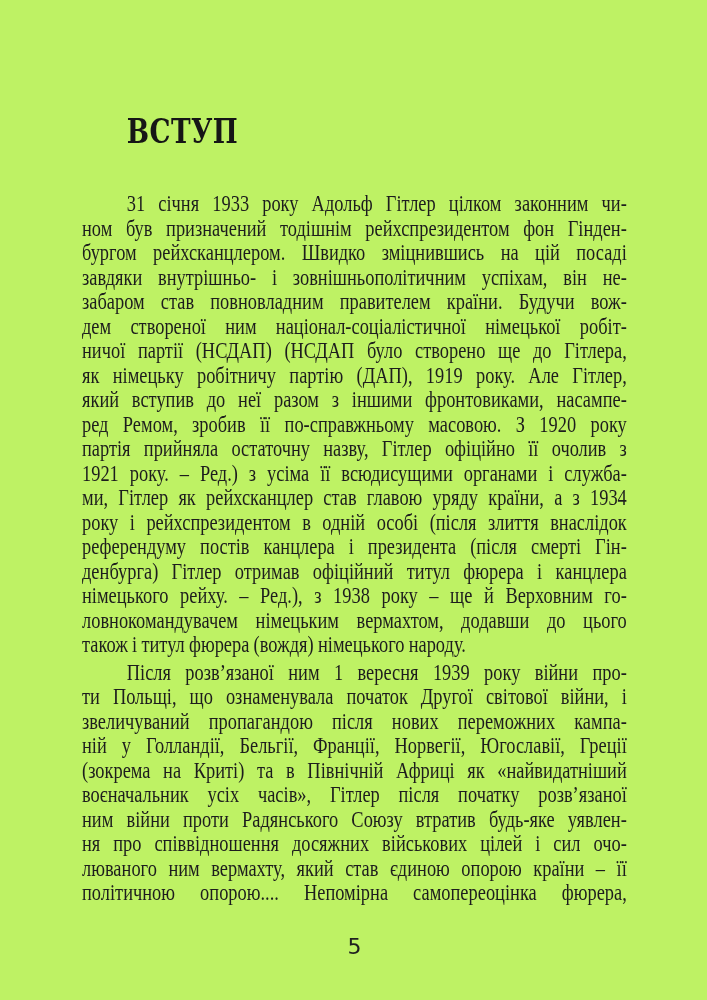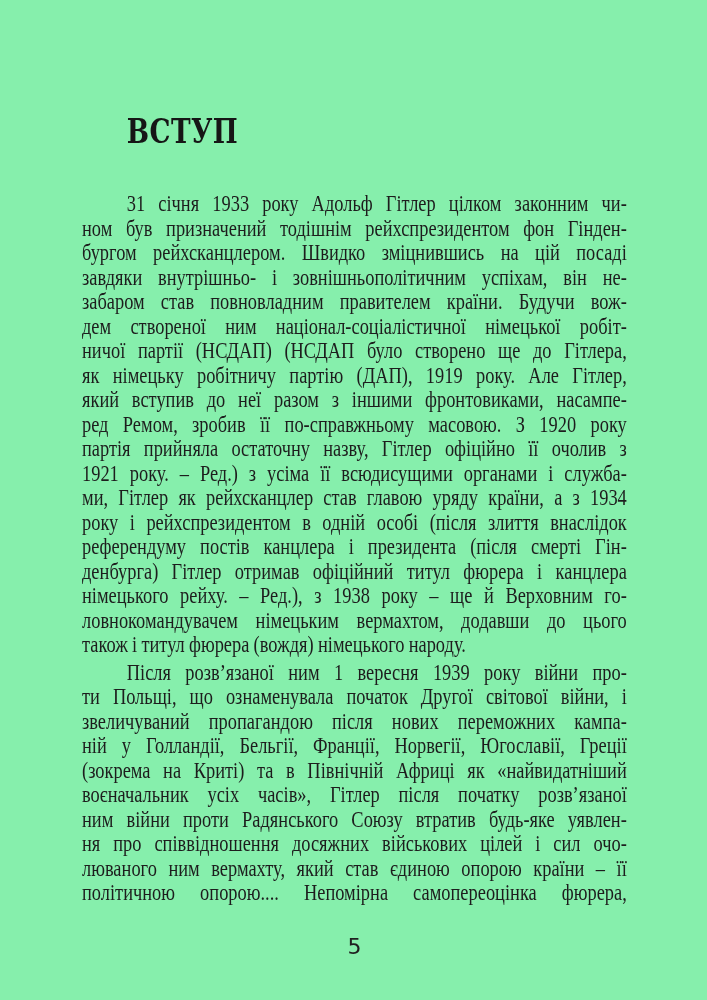--- a/index.html
+++ b/index.html
@@ -1,20 +1,20 @@
 <!DOCTYPE html>
 <html><head>
 <meta charset="utf-8">
 <style>
   html, body { margin: 0; padding: 0; background: #ffffff; }
   .page {
     position: relative;
     width: 707px;
     height: 1000px;
-    background: #86efac;
+    background: #bef264;
     overflow: hidden;
     font-family: "Liberation Serif", serif;
     color: #1d1d1d;
   }
   
   .title-wrap {
     position: absolute;
     left: 82px;
     top: 114px;
     width: 681px;

